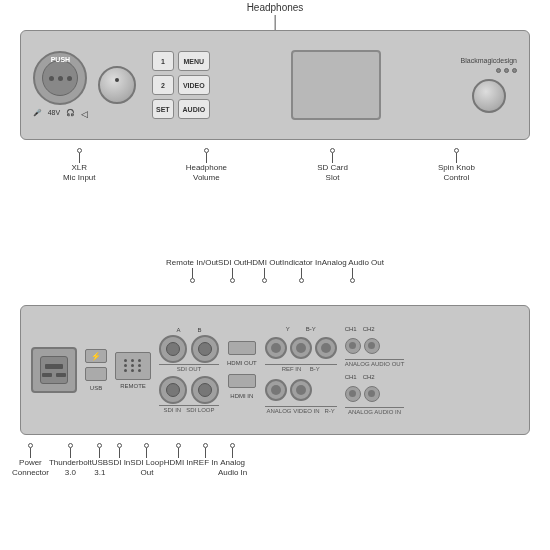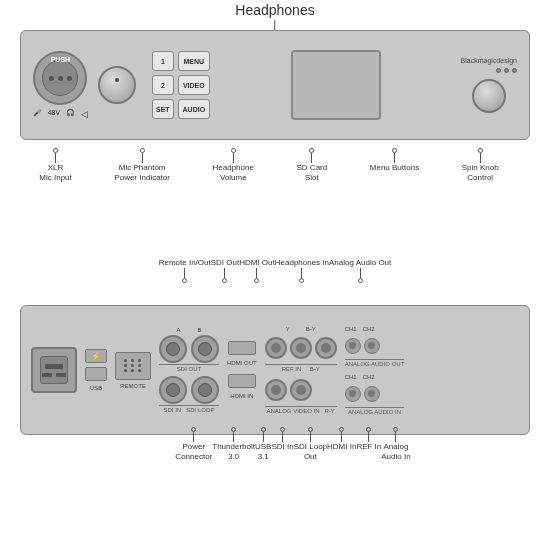--- a/index.html
+++ b/index.html
@@ -226,21 +226,21 @@
 
     
     .headphones-label {
       position: absolute;
       top: 2px;
       left: 50%;
       transform: translateX(-50%);
       text-align: center;
     }
     .headphones-text {
-      font-size: 14px;
+      font-size: 10px;
       color: #333;
     }
     .headphones-line {
       width: 1px;
       height: 20px;
       background: #555;
       margin: 2px auto 0;
     }
 
     
@@ -574,43 +574,33 @@
   </div>
 
   <div style="position:absolute; top:148px; left:0; right:12px; display:flex; justify-content:space-around; padding:0 18px;">
 
     <div class="vertical-connector">
       <div class="conn-dot"></div>
       <div class="conn-line"></div>
       <div class="conn-label">XLR<br>Mic Input</div>
     </div>
 
-    <div class="vertical-connector">
-      <div class="conn-dot"></div>
-      <div class="conn-line"></div>
-      <div class="conn-label">Mic Phantom<br>Power Indicator</div>
-    </div>
 
     <div class="vertical-connector">
       <div class="conn-dot"></div>
       <div class="conn-line"></div>
       <div class="conn-label">Headphone<br>Volume</div>
     </div>
 
     <div class="vertical-connector">
       <div class="conn-dot"></div>
       <div class="conn-line"></div>
       <div class="conn-label">SD Card<br>Slot</div>
     </div>
 
-    <div class="vertical-connector">
-      <div class="conn-dot"></div>
-      <div class="conn-line"></div>
-      <div class="conn-label">Menu Buttons</div>
-    </div>
 
 
     <div class="vertical-connector">
       <div class="conn-dot"></div>
       <div class="conn-line"></div>
       <div class="conn-label">Spin Knob<br>Control</div>
     </div>
 
   </div>
 
@@ -628,21 +618,21 @@
       <div class="conn-dot"></div>
     </div>
 
     <div class="vertical-connector">
       <div class="conn-label">HDMI Out</div>
       <div class="conn-line"></div>
       <div class="conn-dot"></div>
     </div>
 
     <div class="vertical-connector">
-      <div class="conn-label">Headphones In</div>
+      <div class="conn-label">Indicator In</div>
       <div class="conn-line"></div>
       <div class="conn-dot"></div>
     </div>
 
     <div class="vertical-connector">
       <div class="conn-label">Analog Audio Out</div>
       <div class="conn-line"></div>
       <div class="conn-dot"></div>
     </div>
 
@@ -775,21 +765,21 @@
           </div>
         <div class="audio-port">
             <div class="audio-inner"></div>
           </div>
       </div>
       <span class="bracket-label">ANALOG AUDIO IN</span>
     </div>
 
   </div>
 
-  <div style="position:absolute; top:427px; left:0; right:0; display:flex; justify-content:center; padding:0 12px;margin-left:36px;">
+  <div style="position:absolute; top:443px; left:0; right:0; display:flex; justify-content:flex-start; padding:0 12px;">
 
     <div class="vertical-connector">
       <div class="conn-dot"></div>
       <div class="conn-line"></div>
       <div class="conn-label">Power<br>Connector</div>
     </div>
 
     <div class="vertical-connector">
       <div class="conn-dot"></div>
       <div class="conn-line"></div>

